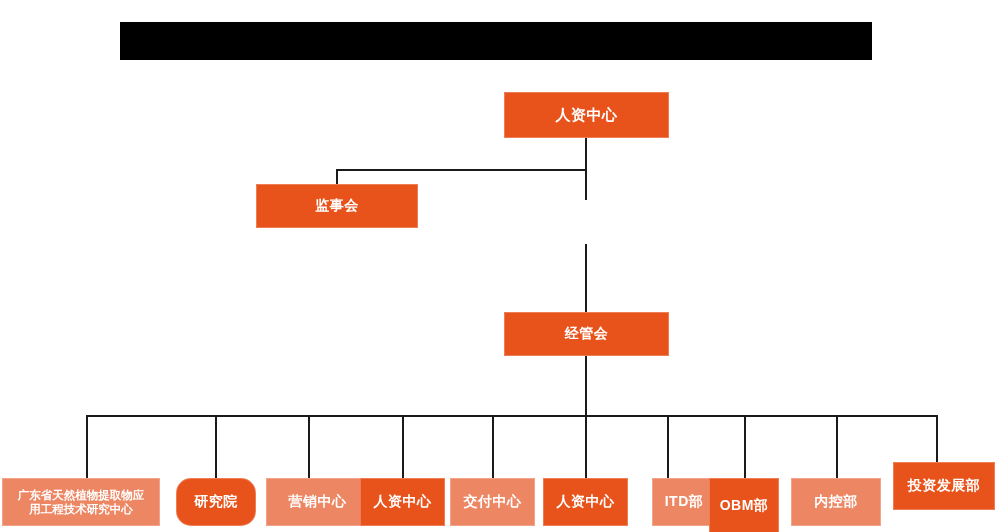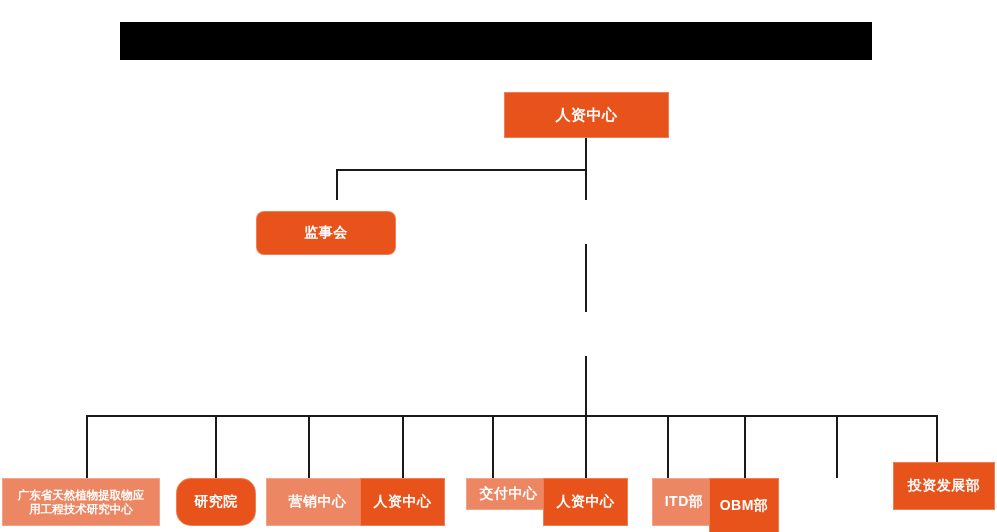--- a/index.html
+++ b/index.html
@@ -52,27 +52,30 @@
   </div>
 
   <div class="vline" style="left:585px;top:138px;height:32px;"></div>
 
   <div class="hline" style="left:336px;top:169px;width:251px;"></div>
 
   <div class="vline" style="left:336px;top:169px;height:31px;"></div>
 
   <div class="vline" style="left:585px;top:169px;height:31px;"></div>
 
-  <div class="node dark n-size-md" style="left:256px;top:211px;width:140px;height:44px;border-radius:8px;">
+  <div class="node dark n-size-md" style="left:256px;top:184px;width:162px;height:44px;">
     <span>监事会</span>
   </div>
 
 
   <div class="vline" style="left:585px;top:244px;height:68px;"></div>
 
+  <div class="node dark n-size-md" style="left:504px;top:312px;width:165px;height:44px;">
+    <span>经管会</span>
+  </div>
 
   <div class="vline" style="left:585px;top:356px;height:60px;"></div>
   <div class="hline" style="left:86px;top:415px;width:850px;"></div>
 
   <div class="vline" style="left:86px;top:415px;height:63px;"></div>
   <div class="vline" style="left:215px;top:415px;height:63px;"></div>
   <div class="vline" style="left:308px;top:415px;height:63px;"></div>
   <div class="vline" style="left:402px;top:415px;height:63px;"></div>
   <div class="vline" style="left:492px;top:415px;height:63px;"></div>
   <div class="vline" style="left:585px;top:415px;height:63px;"></div>
@@ -91,34 +94,37 @@
   </div>
 
   <div class="node light n-size-md" style="left:266px;top:478px;width:103px;height:48px;">
     <span>营销中心</span>
   </div>
 
   <div class="node dark n-size-md" style="left:360px;top:478px;width:85px;height:48px;">
     <span>人资中心</span>
   </div>
 
-  <div class="node light n-size-md" style="left:450px;top:478px;width:85px;height:32px;margin-left:16px;">
+  <div class="node light n-size-md" style="left:450px;top:478px;width:85px;height:48px;">
     <span>交付中心</span>
   </div>
 
   <div class="node dark n-size-md" style="left:543px;top:478px;width:85px;height:48px;">
     <span>人资中心</span>
   </div>
 
   <div class="node light n-size-md" style="left:652px;top:478px;width:64px;height:48px;">
     <span>ITD部</span>
   </div>
 
   <div class="node dark n-size-md" style="left:709px;top:478px;width:70px;height:56px;">
     <span>OBM部</span>
   </div>
 
+  <div class="node light n-size-md" style="left:791px;top:478px;width:90px;height:48px;">
+    <span>内控部</span>
+  </div>
 
   <div class="node dark n-size-md" style="left:893px;top:462px;width:102px;height:48px;">
     <span>投资发展部</span>
   </div>
 
 </div>
 
 </body></html>

